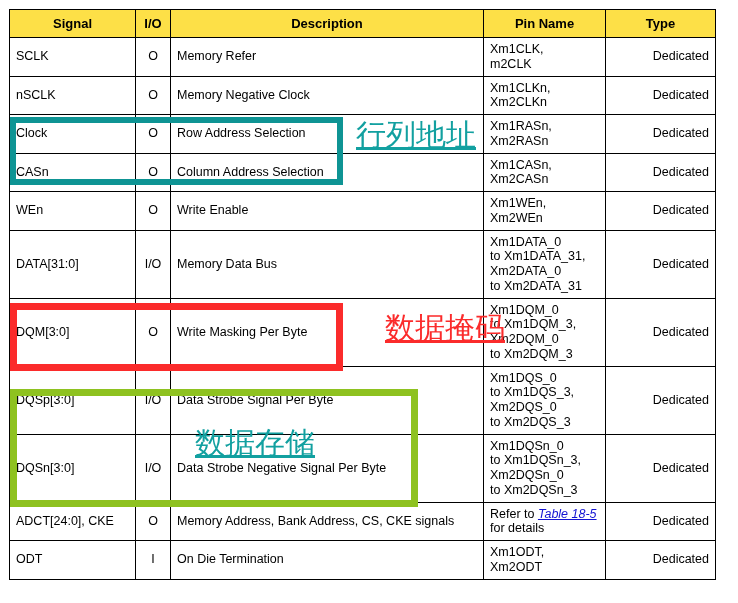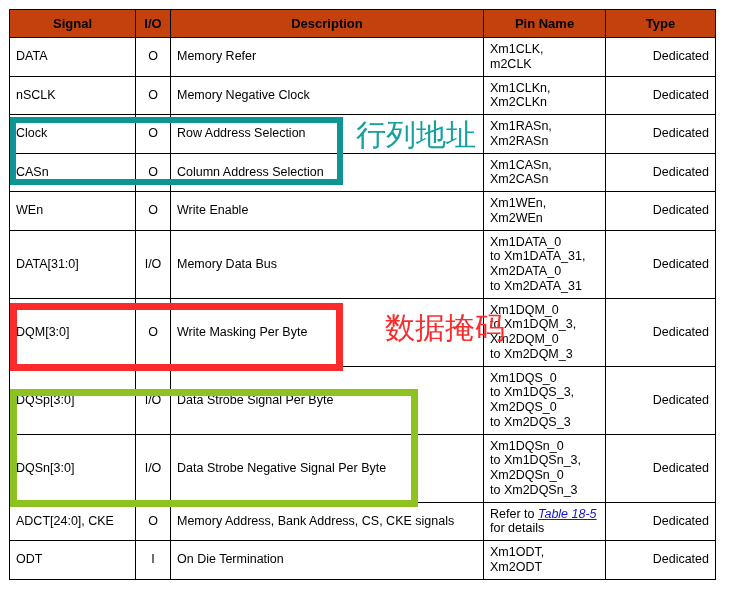--- a/index.html
+++ b/index.html
@@ -35,21 +35,21 @@
     color: #000000;
   }
   #pin-table td, #pin-table th {
     border: 1px solid #000000;
     padding: 4px 6px;
     vertical-align: middle;
     line-height: 1.18;
     background: #ffffff;
   }
   #pin-table thead th {
-    background: #c2410c;
+    background: #fde047;
     font-weight: bold;
     text-align: center;
     font-size: 13px;
     padding: 5px 4px;
     height: 17px;
   }
 
   .col-signal   { width: 126px; }
   .col-io       { width: 35px;  text-align: center; }
   .col-desc     { width: 313px; }
@@ -78,20 +78,21 @@
   .anno-box {
     position: absolute;
     background: transparent;
     box-sizing: border-box;
   }
   .anno-text {
     position: absolute;
     font-family: "DejaVu Sans", sans-serif;
     white-space: nowrap;
     line-height: 1;
+    text-decoration: underline;
   }
 
   
   #box-teal {
     left: 10px;  top: 117px;
     width: 333px; height: 68px;
     border: 6px solid #0e9494;
   }
   #txt-teal-1 {
     left: 356px; top: 120px;
@@ -142,21 +143,21 @@
         <th>Signal</th>
         <th>I/O</th>
         <th>Description</th>
         <th>Pin Name</th>
         <th>Type</th>
       </tr>
     </thead>
     <tbody>
 
       <tr>
-        <td>DATA</td>
+        <td>SCLK</td>
         <td class="c-io">O</td>
         <td>Memory Refer</td>
         <td class="pinlines">Xm1CLK,
 m2CLK</td>
         <td class="c-type">Dedicated</td>
       </tr>
 
       <tr>
         <td>nSCLK</td>
         <td class="c-io">O</td>
@@ -259,16 +260,17 @@
 
   <div id="overlay">
 
     <div id="box-teal" class="anno-box"></div>
     <div id="txt-teal-1" class="anno-text">行列地址</div>
 
     <div id="box-red" class="anno-box"></div>
     <div id="txt-red" class="anno-text">数据掩码</div>
 
     <div id="box-green" class="anno-box"></div>
+    <div id="txt-green" class="anno-text">数据存储</div>
 
   </div>
 
 </div>
 
 </body></html>

